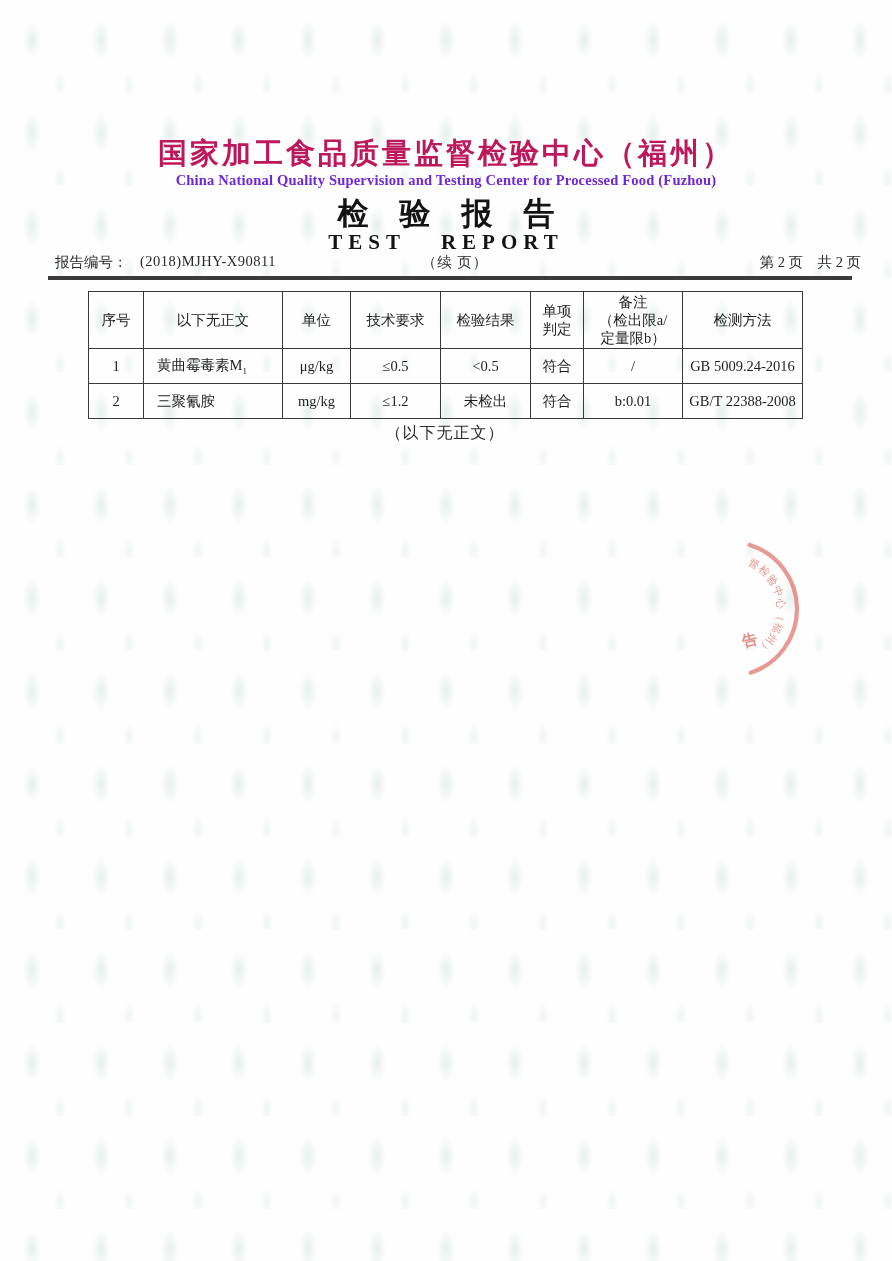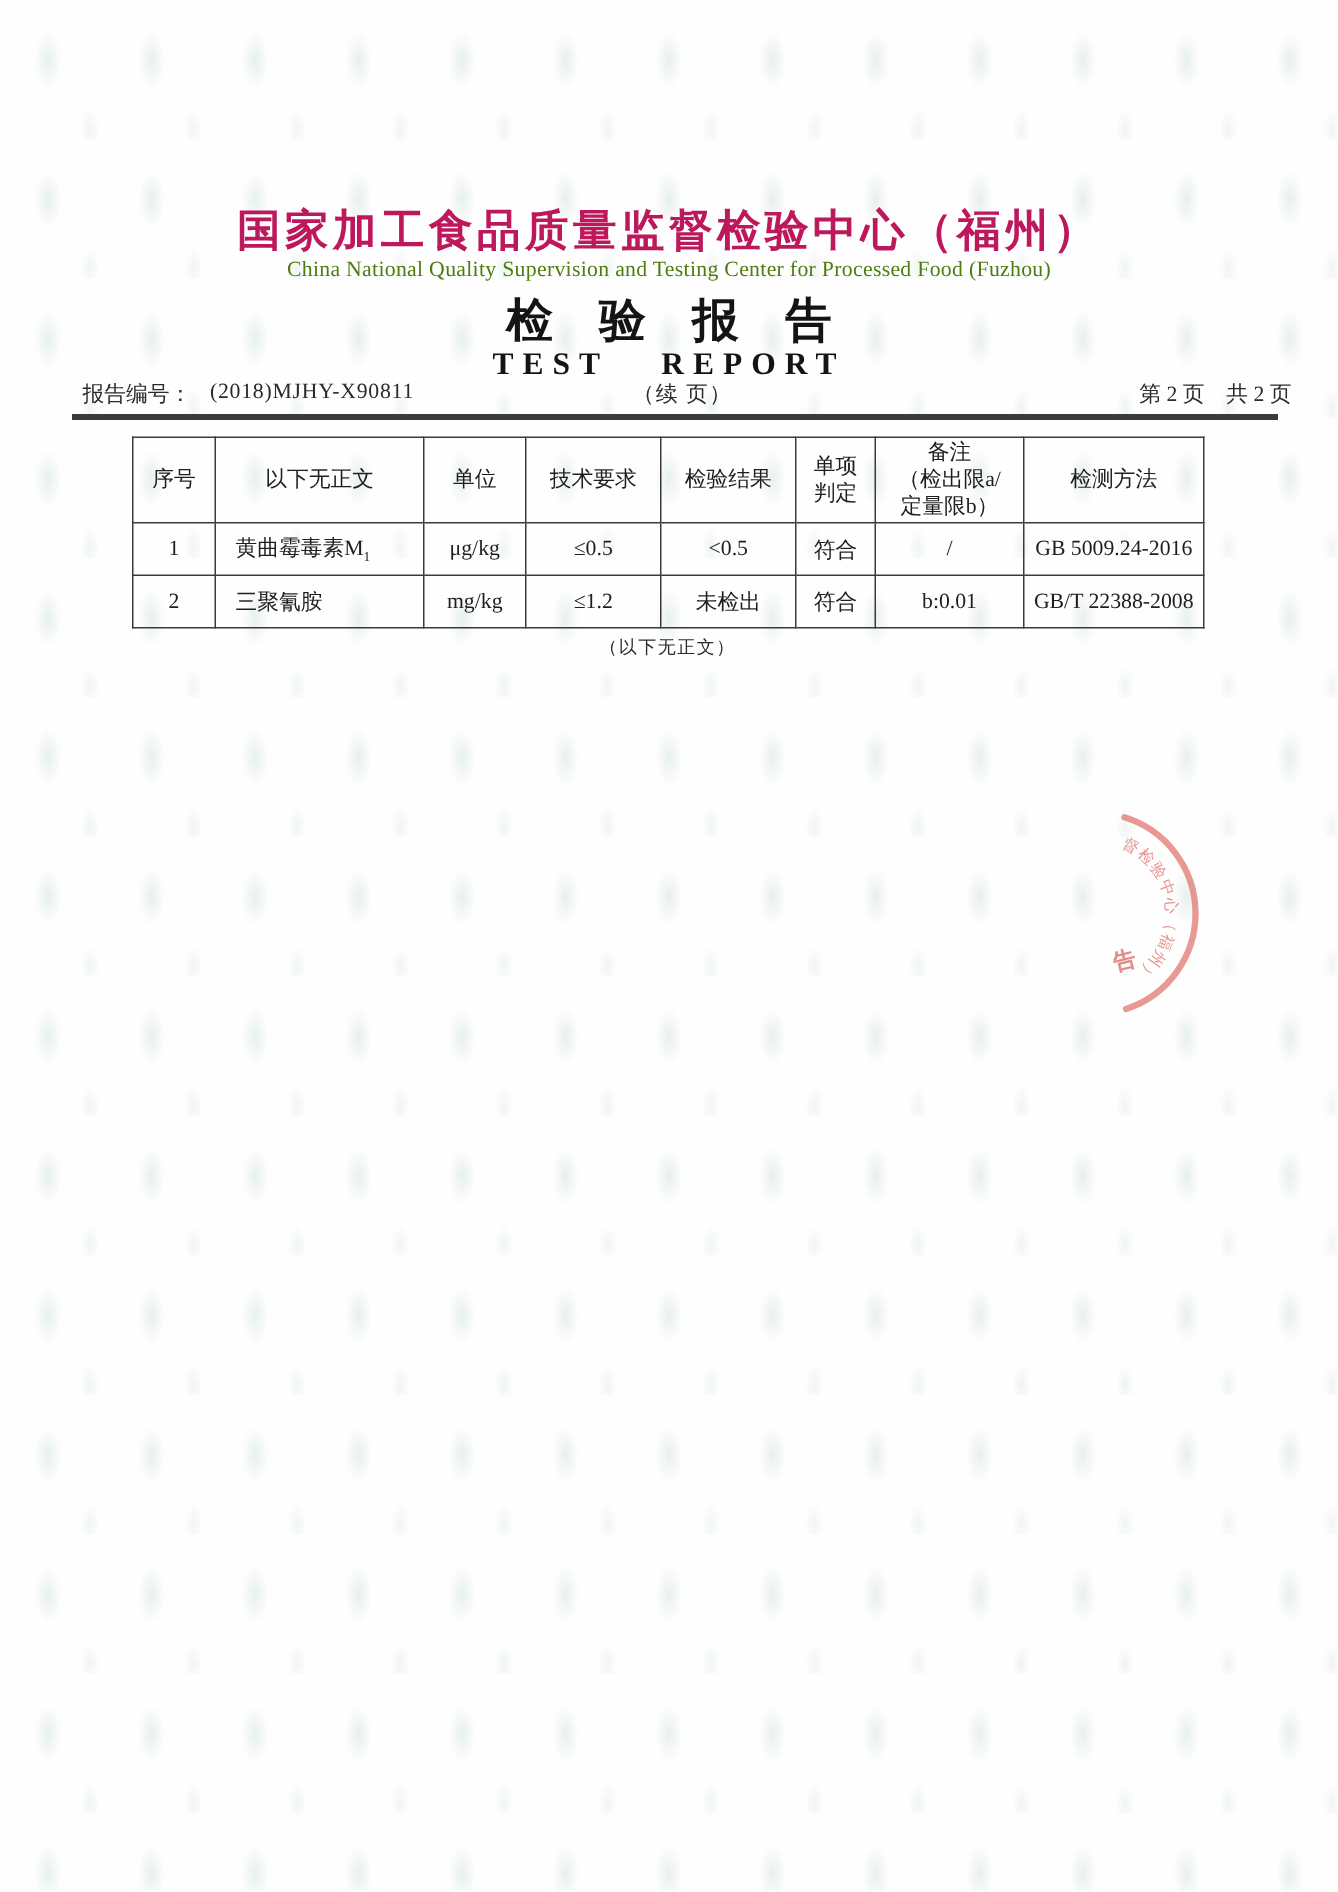--- a/index.html
+++ b/index.html
@@ -25,22 +25,22 @@
     background-size: 69px 93px;
     background-repeat: repeat;
   }
   .org-title-cn {
     position: absolute; top: 134px; left: 0; width: 100%;
     text-align: center; font-size: 29px; font-weight: bold; letter-spacing: 3px;
     color: #be185d;
   }
   .org-title-en {
     position: absolute; top: 172px; left: 0; width: 100%;
-    text-align: center; font-size: 14.5px; font-weight: normal; letter-spacing: 0.2px;
-    color: #4d7c0f;
+    text-align: center; font-size: 14.5px; font-weight: bold; letter-spacing: 0.2px;
+    color: #6d28d9;
   }
   .report-title-cn {
     position: absolute; top: 193px; left: 0; width: 100%;
     text-align: center; font-size: 31px; font-weight: bold; color: #141414;
   }
   .report-title-en {
     position: absolute; top: 230px; left: 0; width: 100%;
     text-align: center; font-size: 21px; font-weight: bold;
     letter-spacing: 6px; word-spacing: 24px; color: #141414;
   }
@@ -64,21 +64,21 @@
     padding: 0 2px; font-weight: normal;
     overflow: hidden;
   }
   .report-table thead tr { height: 57px; }
   .report-table tbody tr { height: 35px; }
   .report-table th { white-space: pre-line; line-height: 1.25; }
   .report-table td.item-col { text-align: left; padding-left: 13px; }
   .report-table sub { font-size: 9px; }
   .footer-note {
     position: absolute; left: 88px; top: 423px; width: 714px;
-    text-align: center; font-size: 12px; letter-spacing: 1px; color: #2b2b2b;
+    text-align: center; font-size: 16px; letter-spacing: 1px; color: #2b2b2b;
   }
   .official-seal {
     position: absolute; left: 630px; top: 509px; width: 200px; height: 200px;
     opacity: 0.85; pointer-events: none;
   }
 </style>
 </head>
 <body>
 
 <div class="sheet">

